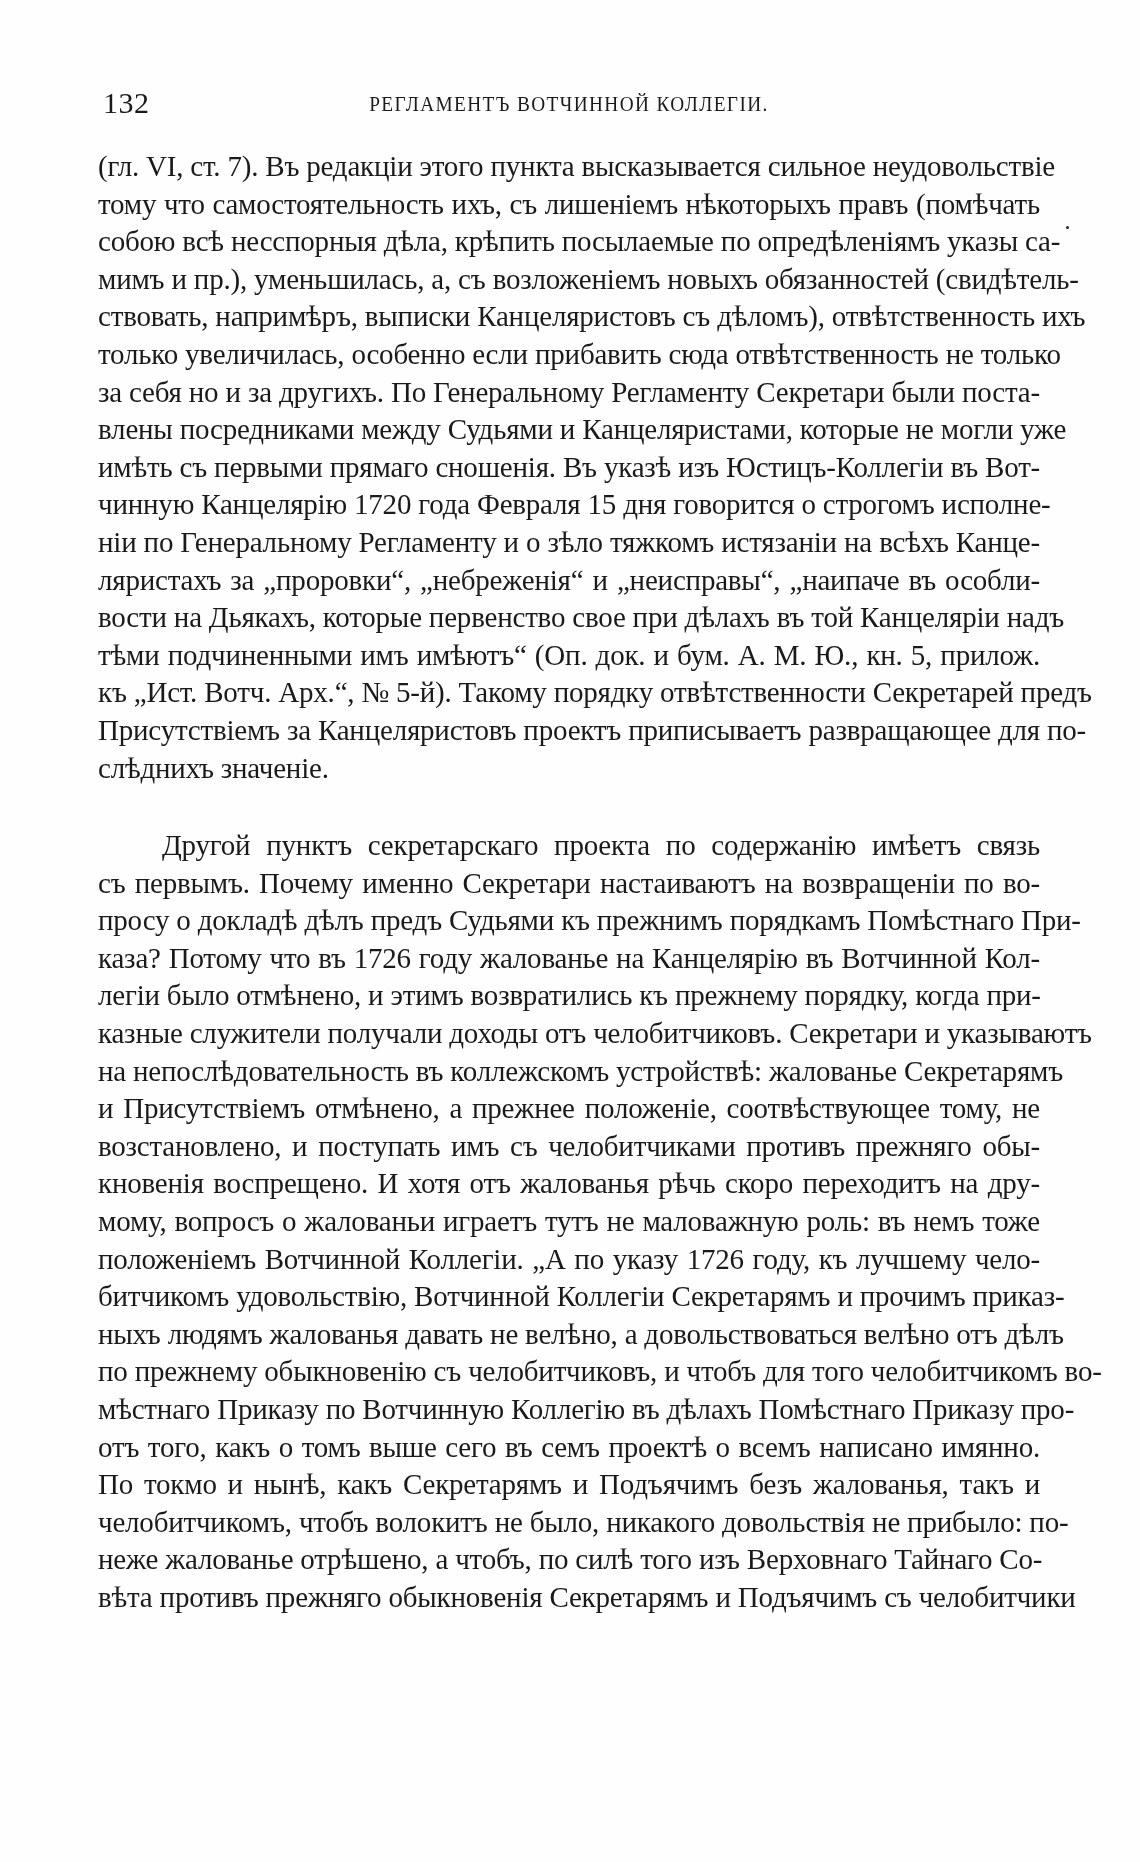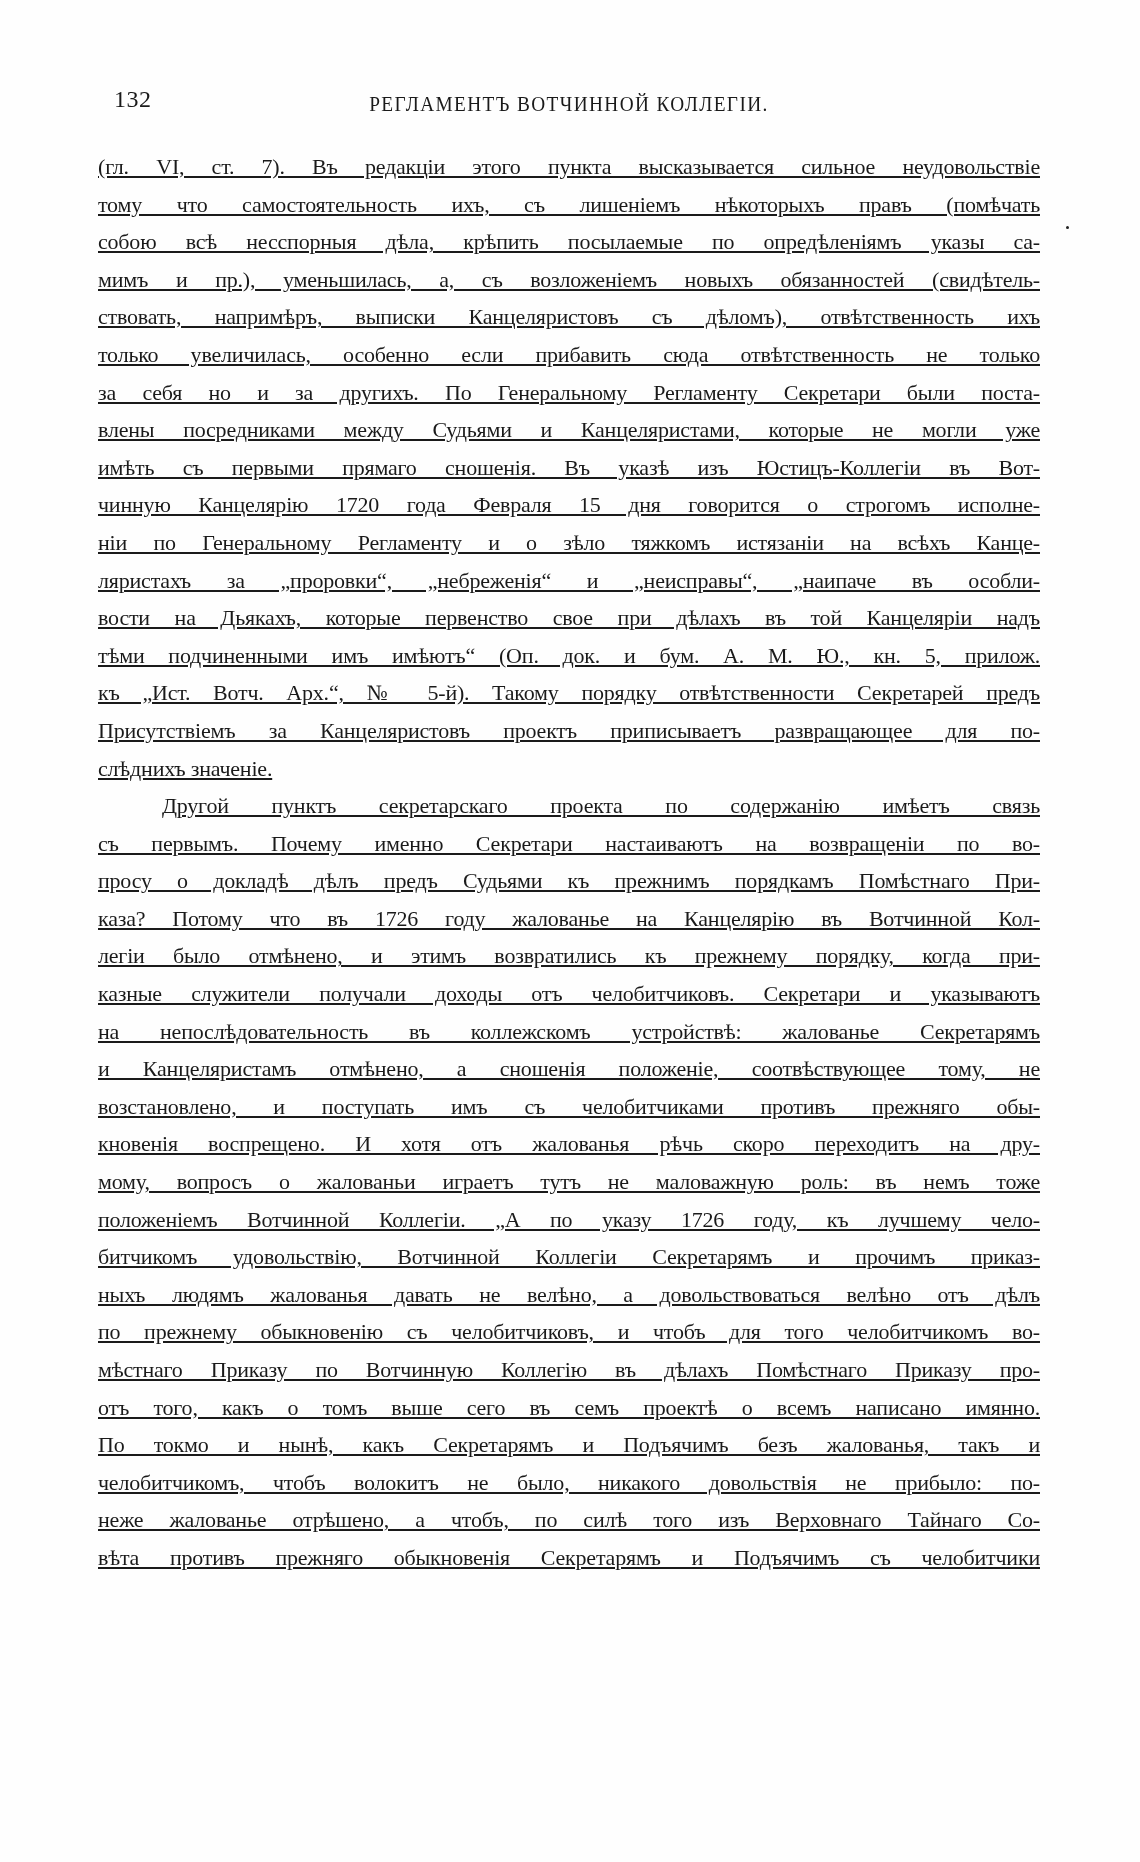--- a/index.html
+++ b/index.html
@@ -6,38 +6,37 @@
   body { width: 1140px; height: 1862px; position: relative; overflow: hidden; }
   .page {
     position: absolute; left: 0; top: 0; width: 1140px; height: 1862px;
     background: #fefefe; color: #1a1a1a;
     font-family: "Liberation Serif", "DejaVu Serif", serif;
   }
   .header {
     position: absolute; left: 98px; top: 86px; width: 942px; height: 40px;
   }
   .page-number {
-    position: absolute; left: 16px; top: 0;
-    font-size: 24px; letter-spacing: 0.5px;
+    position: absolute; left: 5px; top: 0;
+    font-size: 30px; letter-spacing: 0.5px;
   }
   .running-title {
     position: absolute; left: 0; right: 0; top: 6px; text-align: center;
     font-size: 21px; letter-spacing: 1.5px; text-transform: uppercase;
     transform: scaleX(0.92);
   }
   .body-text {
     position: absolute; left: 98px; top: 148px; width: 942px;
-    font-size: 22px; line-height: 37.6px;
+    font-size: 29px; line-height: 37.6px;
     text-align: justify; text-align-last: justify;
     letter-spacing: -0.2px;
-    text-decoration: underline;
   }
   .line { display: block; white-space: nowrap; text-align: justify; text-align-last: justify; height: 37.6px; }
   .line.last { text-align-last: left; }
-  .line.indent { padding-left: 64px; }
+  .line.indent { padding-left: 64px; margin-top: 40px; }
   .margin-dot {
     position: absolute; left: 1066px; top: 226px; width: 3px; height: 3px;
     background: #222; border-radius: 50%;
   }
 </style>
 </head>
 <body>
 
 <div class="page">
   <div class="header">
@@ -66,21 +65,21 @@
       <span class="line last">слѣднихъ значеніе.</span>
     </div>
     <div class="paragraph">
       <span class="line indent">Другой пунктъ секретарскаго проекта по содержанію имѣетъ связь</span>
       <span class="line">съ первымъ. Почему именно Секретари настаиваютъ на возвращеніи по во-</span>
       <span class="line">просу о докладѣ дѣлъ предъ Судьями къ прежнимъ порядкамъ Помѣстнаго При-</span>
       <span class="line">каза? Потому что въ 1726 году жалованье на Канцелярію въ Вотчинной Кол-</span>
       <span class="line">легіи было отмѣнено, и этимъ возвратились къ прежнему порядку, когда при-</span>
       <span class="line">казные служители получали доходы отъ челобитчиковъ. Секретари и указываютъ</span>
       <span class="line">на непослѣдовательность въ коллежскомъ устройствѣ: жалованье Секретарямъ</span>
-      <span class="line">и Канцеляристамъ отмѣнено, а сношенія положеніе, соотвѣствующее тому, не</span>
+      <span class="line">и Присутствіемъ отмѣнено, а прежнее положеніе, соотвѣствующее тому, не</span>
       <span class="line">возстановлено, и поступать имъ съ челобитчиками противъ прежняго обы-</span>
       <span class="line">кновенія воспрещено. И хотя отъ жалованья рѣчь скоро переходитъ на дру-</span>
       <span class="line">мому, вопросъ о жалованьи играетъ тутъ не маловажную роль: въ немъ тоже</span>
       <span class="line">положеніемъ Вотчинной Коллегіи. „А по указу 1726 году, къ лучшему чело-</span>
       <span class="line">битчикомъ удовольствію, Вотчинной Коллегіи Секретарямъ и прочимъ приказ-</span>
       <span class="line">ныхъ людямъ жалованья давать не велѣно, а довольствоваться велѣно отъ дѣлъ</span>
       <span class="line">по прежнему обыкновенію съ челобитчиковъ, и чтобъ для того челобитчикомъ во-</span>
       <span class="line">мѣстнаго Приказу по Вотчинную Коллегію въ дѣлахъ Помѣстнаго Приказу про-</span>
       <span class="line">отъ того, какъ о томъ выше сего въ семъ проектѣ о всемъ написано имянно.</span>
       <span class="line">По токмо и нынѣ, какъ Секретарямъ и Подъячимъ безъ жалованья, такъ и</span>

